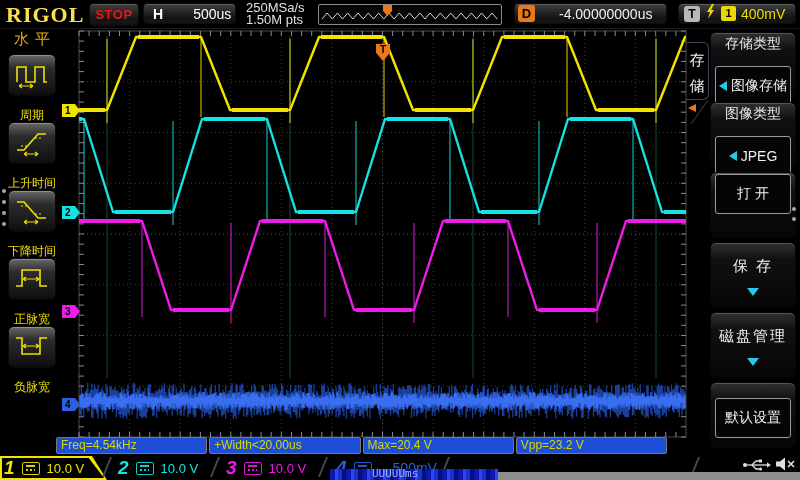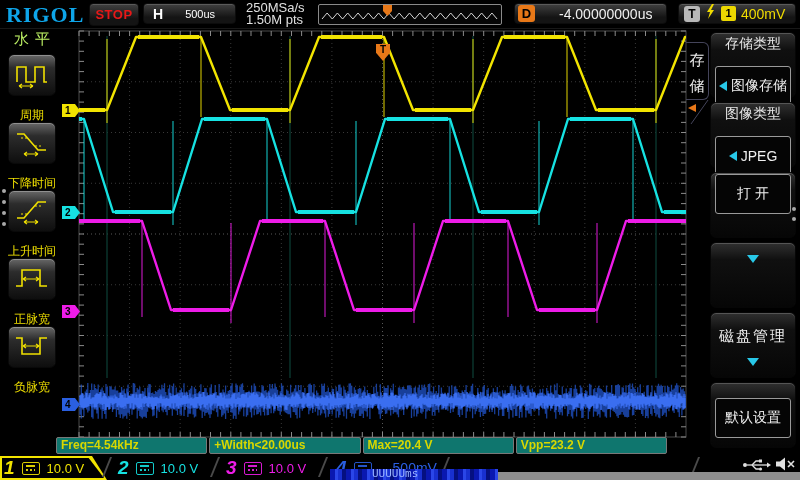--- a/index.html
+++ b/index.html
@@ -4,60 +4,60 @@
 <style>
   html,body{margin:0;padding:0;}
   body{width:800px;height:480px;background:#000;position:relative;overflow:hidden;
        font-family:"Liberation Sans",sans-serif;color:#e8e8e8;}
   .abs{position:absolute;}
   
   #topbar{position:absolute;left:0;top:0;width:800px;height:28px;background:#000;border-bottom:1px solid #181818;}
   .tb-box{position:absolute;background:linear-gradient(180deg,#404040,#141414 70%);
           border:1px solid #0c0c0c;border-radius:4px;box-shadow:inset 0 1px 0 #5a5a5a;}
   #logo{position:absolute;left:6px;top:2px;font-family:"Liberation Serif",serif;font-weight:bold;
-        font-size:22px;color:#0ea5e9;letter-spacing:1px;}
+        font-size:22px;color:#fde047;letter-spacing:1px;}
   #stop-box{left:89px;top:3px;width:48px;height:21px;text-align:center;}
   #stop-box span{color:#e81818;font-weight:bold;font-size:13px;line-height:21px;letter-spacing:.5px;}
   #h-box{left:143px;top:3px;width:93px;height:21px;display:flex;align-items:center;padding:0 9px;box-sizing:border-box;}
   #h-box .h{font-weight:bold;font-size:14px;color:#fff;}
-  #h-box .tbv{margin-left:22px;font-size:11px;color:#fff;}
+  #h-box .tbv{margin-left:30px;font-size:14px;color:#fff;}
   #rate{position:absolute;left:246px;top:2px;font-size:13px;line-height:12px;color:#e0e0e0;}
   #posbar{left:318px;top:4px;width:182px;height:19px;background:#060606;border:1px solid #8a8a8a;border-radius:2px;box-shadow:none;}
   #d-box{left:514px;top:3px;width:153px;height:21px;display:flex;align-items:center;padding:0 3px;box-sizing:border-box;}
   .badge{display:inline-block;border-radius:3px;font-weight:bold;text-align:center;color:#000;}
   #d-badge{width:17px;height:17px;line-height:17px;background:#e87818;font-size:13px;}
   #d-val{margin-left:24px;font-size:14px;color:#f0f0f0;}
   #t-box{left:678px;top:3px;width:118px;height:21px;display:flex;align-items:center;gap:5px;padding:0 5px;box-sizing:border-box;}
   #t-badge{width:16px;height:16px;line-height:16px;background:#b8b8b8;font-size:12px;}
   #ch-badge{width:15px;height:15px;line-height:15px;background:#ecd800;font-size:11px;border-radius:2px;}
   #t-level{color:#f0dc00;font-size:14px;}
   
   #left-menu{position:absolute;left:0;top:30px;width:64px;}
-  #lm-title{text-align:center;color:#bef264;font-size:15px;letter-spacing:6px;padding-left:6px;height:24px;}
+  #lm-title{text-align:center;color:#eab308;font-size:15px;letter-spacing:6px;padding-left:6px;height:24px;}
   .lm-item{width:64px;height:68px;text-align:center;}
   .lm-btn{width:46px;height:40px;margin:0 auto;border-radius:6px;border:1px solid #090909;
           background:linear-gradient(180deg,#686868,#2c2c2c 32%,#0e0e0e 100%);
           box-shadow:inset 0 1px 0 #909090;display:flex;align-items:center;justify-content:center;}
   .lm-label{color:#f0e000;font-size:12px;margin-top:11px;white-space:nowrap;}
   .pagedot{position:absolute;width:4px;height:4px;border-radius:50%;background:#a8a8a8;}
   
   #store-tab{position:absolute;left:686px;top:42px;width:23px;height:58px;border:1px solid #44445a;border-left:none;
              border-radius:0 6px 6px 0;color:#f0f0f0;font-size:15px;text-align:center;line-height:1.75;padding-top:4px;box-sizing:border-box;}
   .rm-sec{position:absolute;left:710px;width:86px;height:66px;background:linear-gradient(180deg,#303030,#101010 26%,#060606 100%);
           border:1px solid #060606;border-radius:6px;box-shadow:inset 0 1px 0 #555;box-sizing:border-box;}
   .rm-head{color:#e8e8e8;font-size:14px;text-align:center;height:32px;line-height:21px;}
   .rm-btn{margin:1px 4px;height:38px;border:1px solid #9a9a9a;border-radius:3px;background:#050505;
           display:flex;align-items:center;justify-content:center;gap:4px;color:#f0f0f0;font-size:14px;}
   .rm-plain{color:#f0f0f0;font-size:15px;text-align:center;margin-top:14px;letter-spacing:2px;}
   .tri-left{width:0;height:0;border-top:5px solid transparent;border-bottom:5px solid transparent;border-right:8px solid #28c8e8;}
   .tri-down{width:0;height:0;border-left:6px solid transparent;border-right:6px solid transparent;border-top:8px solid #28c8e8;margin:12px auto 0;}
   
   #measure-bar{position:absolute;left:56px;top:437px;width:613px;height:17px;display:flex;}
-  .meas{flex:1;margin-right:2px;border:1px solid #787878;border-radius:2px;background:#0f766e;
-        color:#d8d800;font-size:12px;line-height:14px;padding-left:4px;white-space:nowrap;overflow:hidden;font-weight:bold;}
+  .meas{flex:1;margin-right:2px;border:1px solid #787878;border-radius:2px;background:#1d4ed8;
+        color:#d8d800;font-size:12px;line-height:14px;padding-left:4px;white-space:nowrap;overflow:hidden;}
   
   .chnum{font-size:19px;font-weight:bold;font-style:italic;line-height:24px;}
   .chval{font-size:13px;}
   .coup{width:16px;height:11px;border:1px solid;border-radius:2px;position:relative;opacity:.9;}
   .coup .l1{position:absolute;left:3px;top:2px;width:9px;height:2px;}
   .coup .l2{position:absolute;left:3px;top:6px;width:9px;height:2px;
             background:repeating-linear-gradient(90deg,currentColor 0 2px,transparent 2px 4px);}
   .slash{position:absolute;top:457px;width:2px;height:20px;background:#4a4a4a;transform:skewX(-22deg);}
   
   .chmark{position:absolute;left:62px;width:18px;height:13px;
@@ -164,36 +164,36 @@
           <svg width="34" height="28" viewBox="0 0 34 28" fill="none" stroke="#f0e000" stroke-width="1.6">
             <path d="M2 21 V6 H11 V21 H20 V6 H29 V21 H32"></path>
             <path d="M4 25 H18 M4 25 l3 -2 M4 25 l3 2 M18 25 l-3 -2 M18 25 l-3 2" stroke-width="1.2"></path>
           </svg>
         </div>
         <div class="lm-label">周期</div>
       </div>
       <div class="lm-item">
         <div class="lm-btn">
           <svg width="34" height="28" viewBox="0 0 34 28" fill="none" stroke="#f0e000" stroke-width="1.6">
+            <path d="M2 21 H9 L23 5 H31"></path>
+            <path d="M6 17 h8 M20 9 h8" stroke-dasharray="2 2" stroke-width="1"></path>
+            <path d="M9 25 H23 M9 25 l3 -2 M9 25 l3 2 M23 25 l-3 -2 M23 25 l-3 2" stroke-width="1.2"></path>
+          </svg>
+        </div>
+        <div class="lm-label">上升时间</div>
+      </div>
+      <div class="lm-item">
+        <div class="lm-btn">
+          <svg width="34" height="28" viewBox="0 0 34 28" fill="none" stroke="#f0e000" stroke-width="1.6">
             <path d="M2 5 H9 L23 21 H31"></path>
             <path d="M6 9 h8 M20 17 h8" stroke-dasharray="2 2" stroke-width="1"></path>
             <path d="M9 25 H23 M9 25 l3 -2 M9 25 l3 2 M23 25 l-3 -2 M23 25 l-3 2" stroke-width="1.2"></path>
           </svg>
         </div>
         <div class="lm-label">下降时间</div>
-      </div>
-      <div class="lm-item">
-        <div class="lm-btn">
-          <svg width="34" height="28" viewBox="0 0 34 28" fill="none" stroke="#f0e000" stroke-width="1.6">
-            <path d="M2 21 H9 L23 5 H31"></path>
-            <path d="M6 17 h8 M20 9 h8" stroke-dasharray="2 2" stroke-width="1"></path>
-            <path d="M9 25 H23 M9 25 l3 -2 M9 25 l3 2 M23 25 l-3 -2 M23 25 l-3 2" stroke-width="1.2"></path>
-          </svg>
-        </div>
-        <div class="lm-label">上升时间</div>
       </div>
       <div class="lm-item">
         <div class="lm-btn">
           <svg width="34" height="28" viewBox="0 0 34 28" fill="none" stroke="#f0e000" stroke-width="1.6">
             <path d="M1 21 H7 V5 H25 V21 H32"></path>
             <path d="M8 14 H24 M8 14 l3 -2 M8 14 l3 2 M24 14 l-3 -2 M24 14 l-3 2" stroke-width="1.2"></path>
           </svg>
         </div>
         <div class="lm-label">正脉宽</div>
       </div>
@@ -236,20 +236,21 @@
         <span class="tri-left"></span>
         <span>JPEG</span>
       </div>
     </div>
     <div class="rm-sec" style="top: 172px;">
       <div class="rm-btn">
         <span>打 开</span>
       </div>
     </div>
     <div class="rm-sec" style="top: 242px;">
+      <div class="rm-plain">保 存</div>
       <div class="tri-down"></div>
     </div>
     <div class="rm-sec" style="top: 312px;">
       <div class="rm-plain">磁盘管理</div>
       <div class="tri-down"></div>
     </div>
     <div class="rm-sec" style="top: 382px;">
       <div class="rm-btn" style="margin-top:15px">
         <span>默认设置</span>
       </div>

